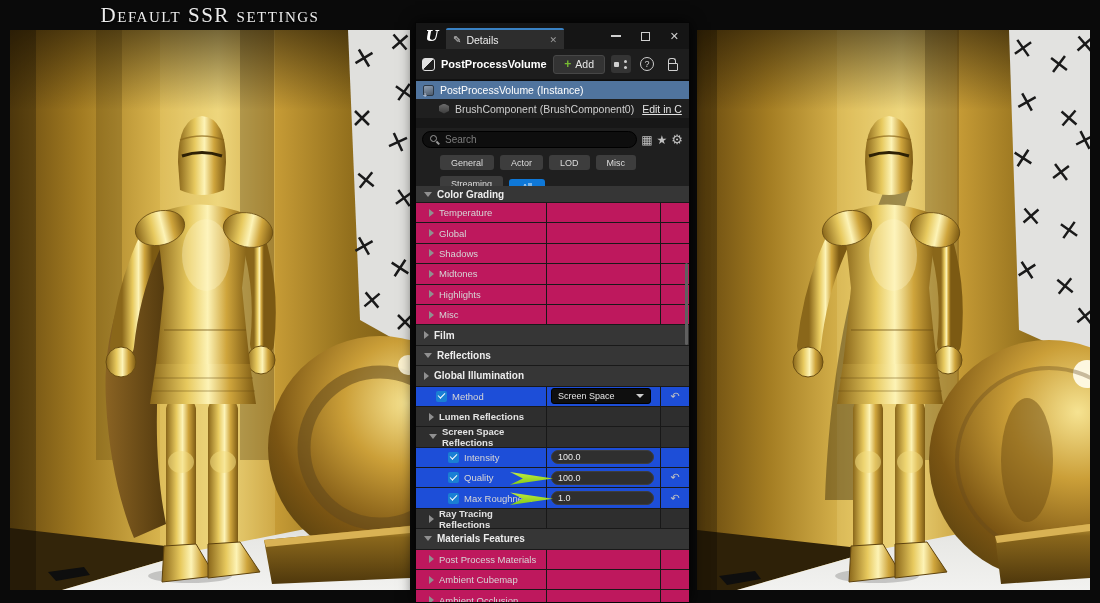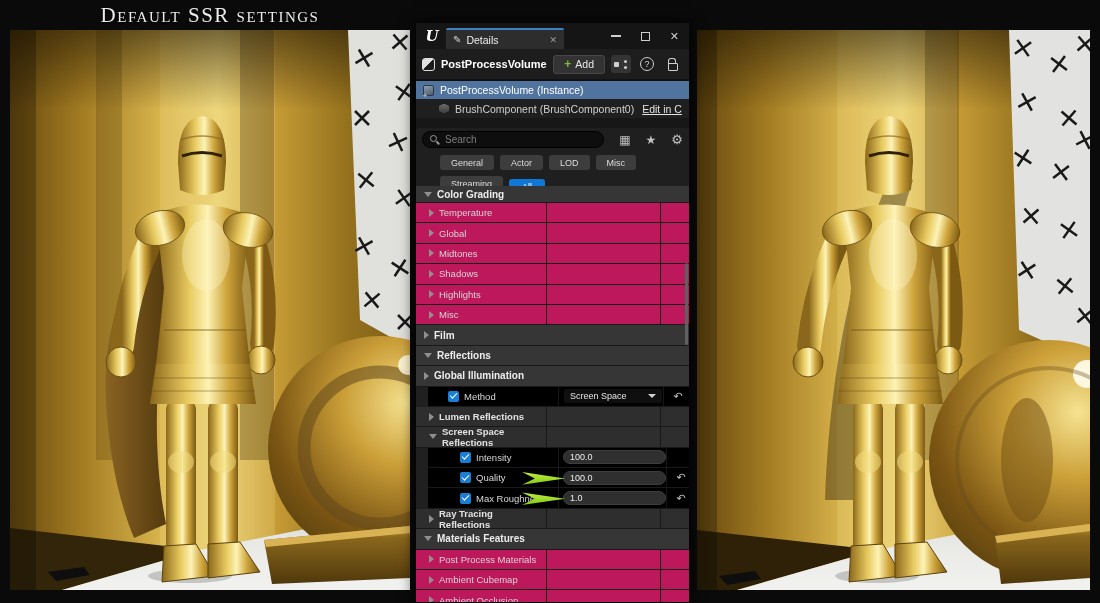--- a/index.html
+++ b/index.html
@@ -68,21 +68,21 @@
     border:1px solid #2c3845; border-radius:2px; position:relative; }
   .cube1::after { content:"+"; position:absolute; left:-1px; bottom:-4px; color:#e8f0ff; font-size:7px; }
   .comp-row { height:19px; background:#1f1f1f; display:flex; align-items:center; gap:6px;
     padding-left:23px; color:#cfcfcf; font-size:10.5px; }
   .cube2 { width:10px; height:10px; background:linear-gradient(180deg,#6b6b6b,#3a3a3a);
     clip-path:polygon(50% 0,100% 25%,100% 75%,50% 100%,0 75%,0 25%); }
   .edit-link { color:#e3e3e3; text-decoration:underline; margin-left:2px; white-space:nowrap; }
 
   .gap-strip { height:10px; background:#171717; }
   .search-row { height:23px; background:#1f1f1f; display:flex; align-items:center;
-    padding:0 6px; gap:15px; }
+    padding:0 6px; gap:4px; }
   .search-box { flex:1; height:17px; background:#0e0e0e; border:1px solid #000;
     border-radius:9px; display:flex; align-items:center; gap:5px; padding-left:7px; }
   .mag { position:relative; width:10px; height:10px; }
   .mag::before { content:""; position:absolute; left:0; top:0; width:5px; height:5px;
     border:1.5px solid #9a9a9a; border-radius:50%; }
   .mag::after { content:""; position:absolute; left:6px; top:7px; width:4px; height:1.5px;
     background:#9a9a9a; transform:rotate(45deg); }
   .search-ph { color:#7d7d7d; font-size:10px; }
   .sr-ico { color:#c0c0c0; font-size:12px; line-height:1; }
   .sr-ico.gear { font-size:13px; }
@@ -100,21 +100,21 @@
   .prow.first { height:17px; }
   .cell-name { display:flex; align-items:center; gap:5px; height:100%; }
   .split .cell-name { flex:0 0 131px; border-right:1px solid #181818; }
   .split .cell-value { flex:1; display:flex; align-items:center; padding-left:4px;
     border-right:1px solid #181818; }
   .split .cell-reset { flex:0 0 28px; display:flex; align-items:center; justify-content:center; }
   .full .cell-name { flex:1; }
   .prow.header { background:#363636; color:#ececec; font-weight:bold; font-size:10px; }
   .prow.subheader { background:#2e2e2e; color:#e2e2e2; font-weight:bold; }
   .prow.sub { background:#be185d; }
-  .prow.prop { background:#000000;margin-left:12px; }
+  .prow.prop { background:#1d4ed8; }
   .ind1 { padding-left:8px; } .ind2 { padding-left:13px; }
   .ind3 { padding-left:20px; } .ind4 { padding-left:32px; }
   .tri-r { width:0; height:0; border-top:4px solid transparent; border-bottom:4px solid transparent;
     border-left:5px solid #909090; flex:none; }
   .tri-d { width:0; height:0; border-left:4px solid transparent; border-right:4px solid transparent;
     border-top:5px solid #909090; flex:none; }
   .cbx { width:11px; height:11px; background:#1a7fd4; border-radius:2px; position:relative; flex:none; }
   .cbx::after { content:""; position:absolute; left:2.2px; top:2.5px; width:5.5px; height:2.8px;
     border-left:1.6px solid #fff; border-bottom:1.6px solid #fff; transform:rotate(-45deg); }
   .val-input { width:103px; height:14px; background:#2f2f2f; border:1px solid #3d3d3d;
@@ -370,29 +370,29 @@
         <div class="cell-name ind2">
             <span class="tri-r"></span>
             <span>Global</span>
           </div>
         <div class="cell-value"></div>
           <div class="cell-reset"></div>
       </div>
       <div class="prow sub split">
         <div class="cell-name ind2">
             <span class="tri-r"></span>
+            <span>Shadows</span>
+          </div>
+        <div class="cell-value"></div>
+          <div class="cell-reset"></div>
+      </div>
+      <div class="prow sub split">
+        <div class="cell-name ind2">
+            <span class="tri-r"></span>
             <span>Midtones</span>
-          </div>
-        <div class="cell-value"></div>
-          <div class="cell-reset"></div>
-      </div>
-      <div class="prow sub split">
-        <div class="cell-name ind2">
-            <span class="tri-r"></span>
-            <span>Shadows</span>
           </div>
         <div class="cell-value"></div>
           <div class="cell-reset"></div>
       </div>
       <div class="prow sub split">
         <div class="cell-name ind2">
             <span class="tri-r"></span>
             <span>Highlights</span>
           </div>
         <div class="cell-value"></div>

